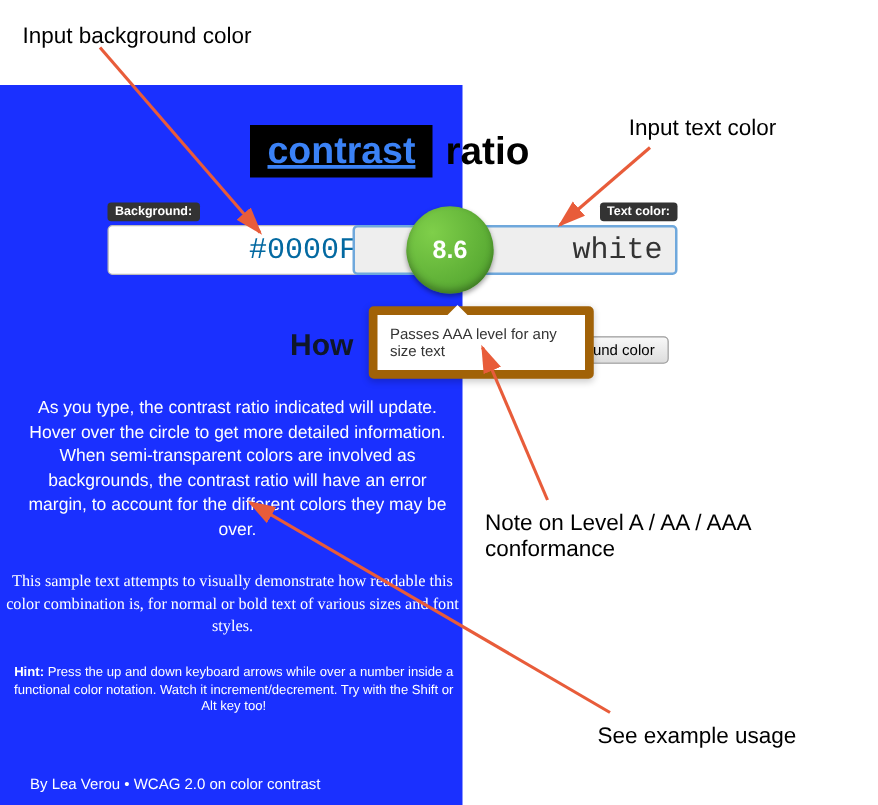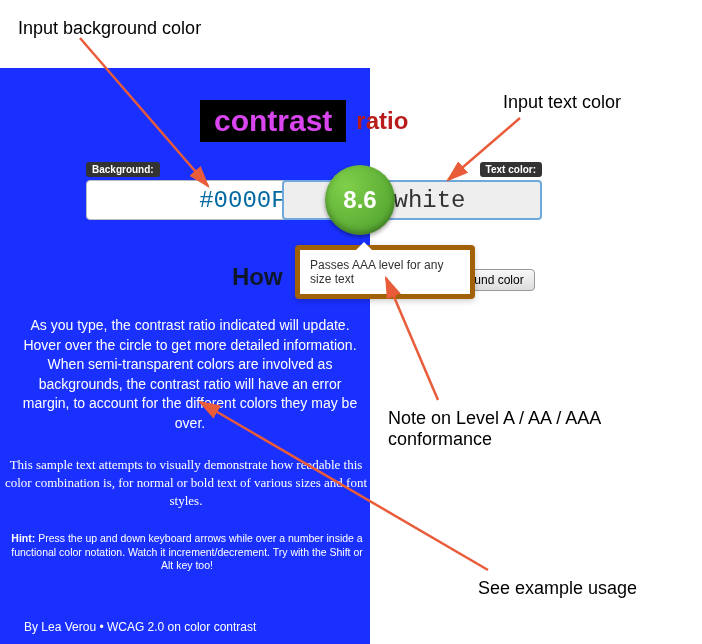--- a/index.html
+++ b/index.html
@@ -23,28 +23,29 @@
     position: absolute;
     top: 100px;
     left: 200px;
     display: flex;
     align-items: center;
     gap: 10px;
     z-index: 5;
   }
   .title-black {
     background: #000;
-    color: #d946ef;
+    color: #3b82f6;
     font-size: 30px;
     font-weight: bold;
     padding: 4px 14px;
+    text-decoration: underline;
   }
   .title-ratio {
-    color: #b91c1c;
-    font-size: 24px;
+    color: #000000;
+    font-size: 31px;
     font-weight: bold;
   }
   .input-row {
     position: absolute;
     top: 180px;
     left: 86px;
     width: 456px;
     height: 50px;
     z-index: 6;
   }
@@ -77,48 +78,48 @@
     background: #fff;
     color: #0369a1;
     text-align: right;
     padding-right: 45px;
   }
   .input-tx {
     right: 0;
     width: 260px;
     background: #eee;
     color: #333;
-    text-align: center;
+    text-align: right;
     padding-left: 45px;
     border: 2px solid #6fa8dc;
   }
   .ratio-circle {
     position: absolute;
     top: 165px;
     left: 325px;
     width: 70px;
     height: 70px;
     border-radius: 50%;
     background: radial-gradient(circle at 30% 30%, #7fcf4a, #4a9c2a);
     box-shadow: inset 0 -3px 6px rgba(0,0,0,0.3), 0 2px 4px rgba(0,0,0,0.4);
     color: #fff;
-    font-size: 24px;
+    font-size: 20px;
     font-weight: bold;
     display: flex;
     align-items: center;
     justify-content: center;
     z-index: 10;
   }
   .tooltip {
     position: absolute;
     top: 245px;
     left: 295px;
     width: 180px;
     background: #fff;
-    border: 5px solid #a16207;
+    border: 7px solid #a16207;
     border-radius: 4px;
     padding: 8px 10px;
     font-size: 12px;
     color: #333;
     box-shadow: 0 2px 6px rgba(0,0,0,0.2);
     z-index: 9;
   }
   .tooltip::before {
     content: '';
     position: absolute;

